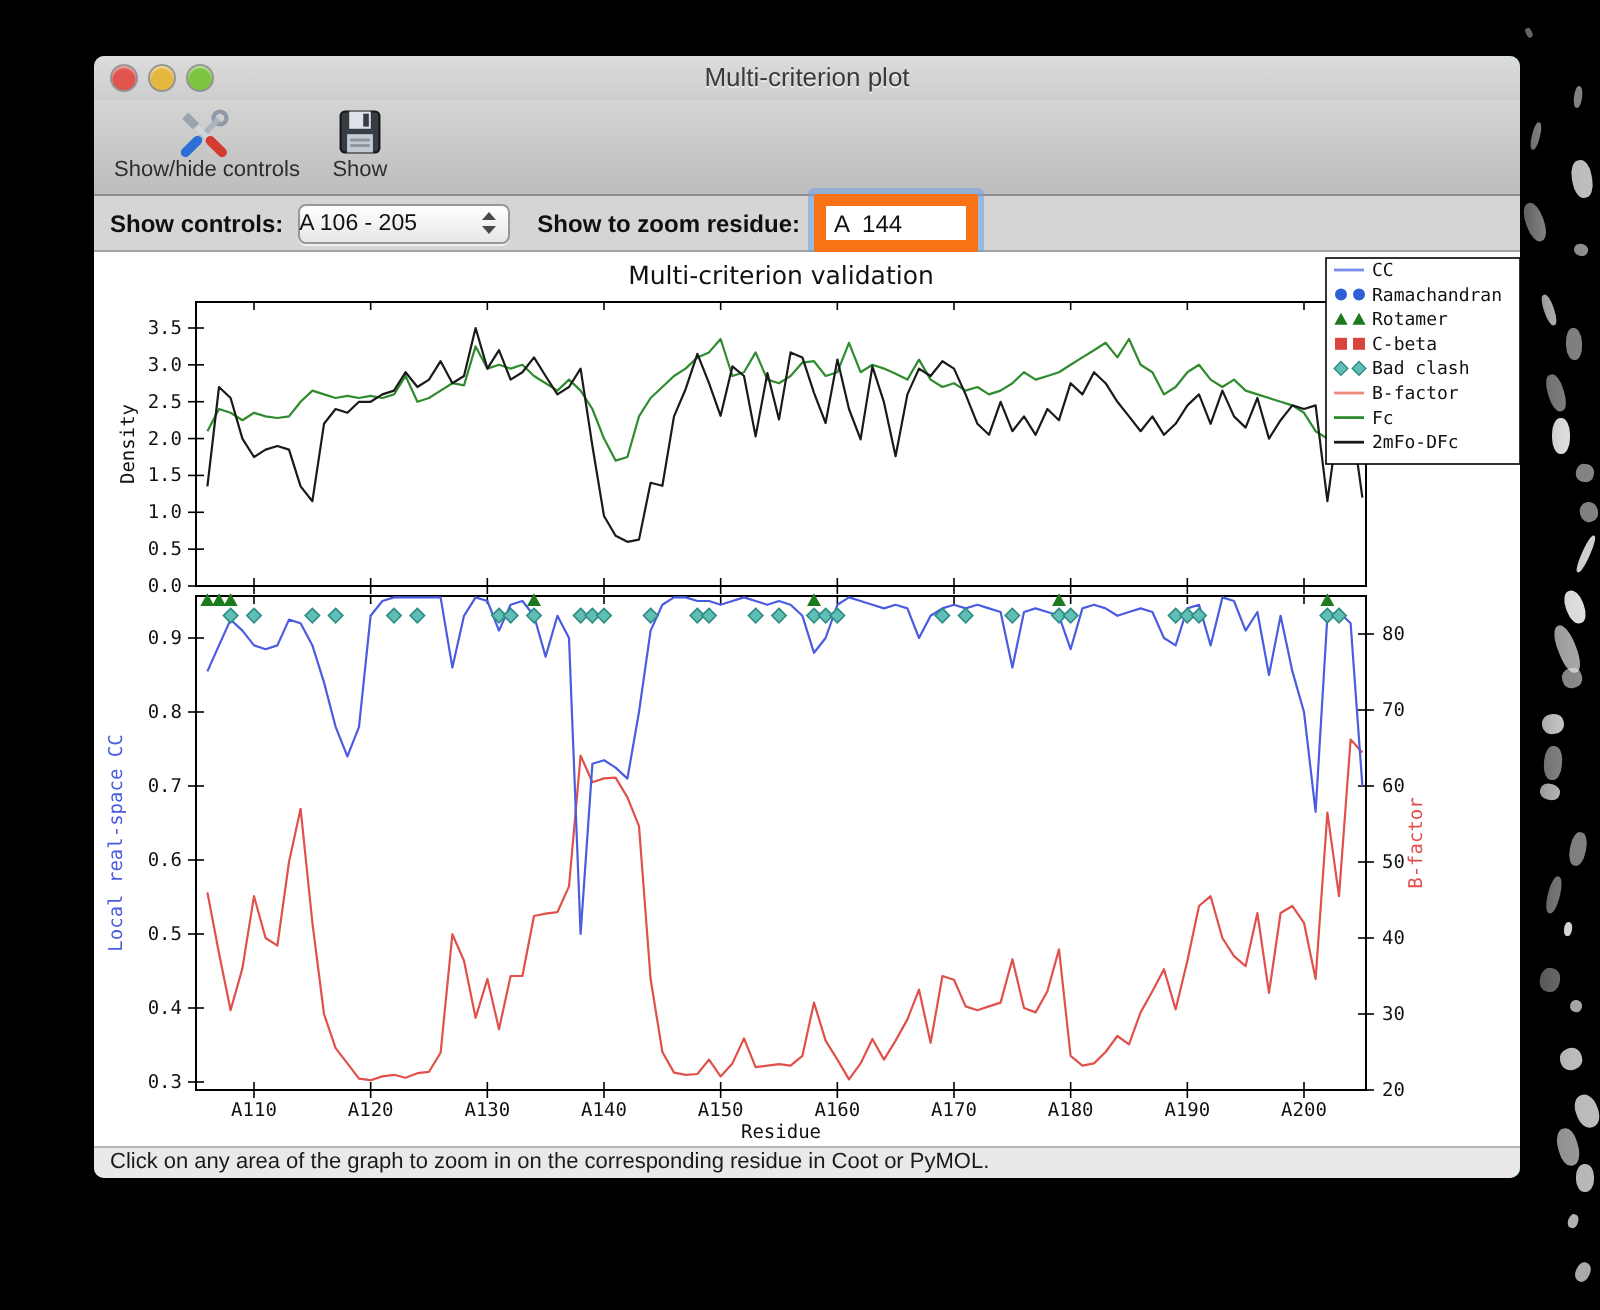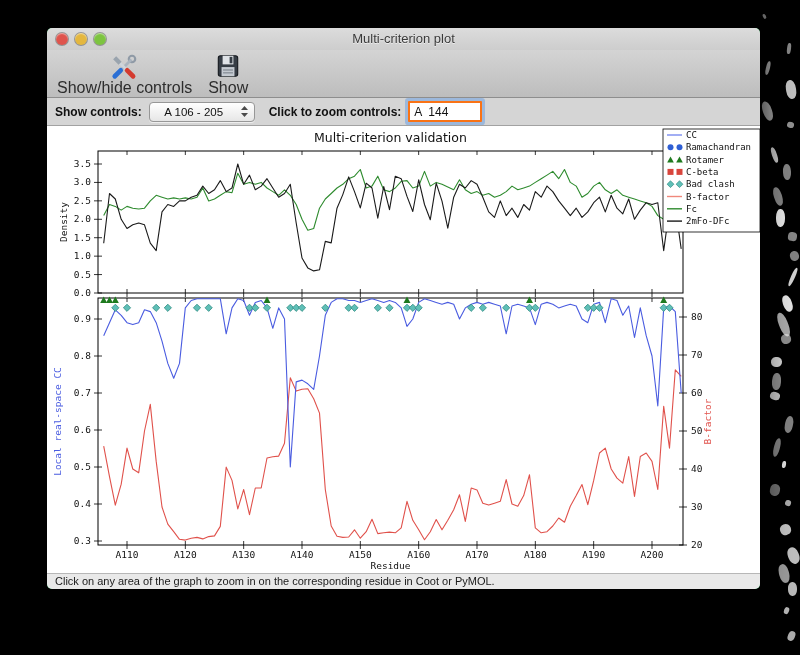--- a/index.html
+++ b/index.html
@@ -13,33 +13,33 @@
   .title{text-align:center;line-height:22px;font-size:13px;color:#3a3a3a;
          text-shadow:0 1px 0 rgba(255,255,255,.6);}
   .lights{position:absolute;left:9px;top:5px;display:flex;gap:7px;}
   .light{width:12px;height:12px;border-radius:50%;display:inline-block;
          box-shadow:inset 0 1px 1px rgba(255,255,255,.5),0 0 0 1px rgba(0,0,0,.3);}
   .toolbar{height:45px;flex:0 0 45px;background:linear-gradient(#d4d4d4,#bdbdbd);
            border-bottom:1px solid #8e8e8e;display:flex;align-items:flex-start;
            padding:2px 0 0 10px;gap:16px;}
   .tool-btn{display:flex;flex-direction:column;align-items:center;gap:0;cursor:default;}
   .tool-btn svg{display:block;}
-  .tool-label{font-size:16px;color:#2d2d2d;white-space:nowrap;margin-top:-1px;}
+  .tool-label{font-size:11px;color:#2d2d2d;white-space:nowrap;margin-top:-1px;}
   .controls-bar{height:27px;flex:0 0 27px;background:#d5d5d5;border-bottom:1px solid #a2a2a2;
                 display:flex;align-items:center;padding-left:8px;}
   .ctl-label{font-size:12px;font-weight:bold;color:#101010;margin-right:7px;}
   .ctl-label.second{margin-left:14px;}
   .popup{width:104px;height:18px;background:linear-gradient(#ffffff,#e6e6e6);
          border:1px solid #979797;border-radius:4px;display:flex;align-items:center;
          box-shadow:0 1px 0 rgba(255,255,255,.6);}
-  .popup-value{flex:1;text-align:center;font-size:11.5px;color:#111;}
+  .popup-value{flex:1;text-align:left;font-size:11.5px;color:#111;}
   .stepper{width:13px;display:flex;flex-direction:column;align-items:center;gap:1px;
            padding-right:3px;}
   .zoom-input{width:62px;height:15px;font-size:12px;font-family:"Liberation Sans",sans-serif;
-              color:#111;padding:1px 4px;border:2px solid #f97316;border-radius:1px;
+              color:#111;padding:1px 4px;border:6px solid #f97316;border-radius:1px;
               box-shadow:0 0 0 3px rgba(110,160,225,.55);outline:none;background:#fff;}
   .content{flex:1;background:#fff;position:relative;overflow:hidden;}
   .statusbar{height:15px;flex:0 0 15px;background:#e9e9e9;border-top:1px solid #b7b7b7;
              border-radius:0 0 5px 5px;font-size:11px;color:#1a1a1a;line-height:15px;
              padding-left:8px;white-space:nowrap;}
   #artifacts{position:absolute;left:0;top:0;width:800px;height:655px;pointer-events:none;}
 </style>
 </head>
 <body>
 
@@ -115,21 +115,21 @@
     <span class="ctl-label">Show controls:</span>
     <div class="popup">
       <span class="popup-value">A 106 - 205</span>
       <span class="stepper">
         <svg width="7" height="11" viewBox="0 0 7 11">
           <path d="M3.5 0 L7 4 L0 4 Z" fill="#4a4a4a"></path>
           <path d="M3.5 11 L7 7 L0 7 Z" fill="#4a4a4a"></path>
         </svg>
       </span>
     </div>
-    <span class="ctl-label second">Click to zoom controls:</span>
+    <span class="ctl-label second">Show to zoom residue:</span>
     <input class="zoom-input" type="text" value="A  144" style="">
   </div>
 
   <div class="content">
     <svg id="plot-svg" width="713" height="455">
         <rect x="51" y="25" width="585" height="142" fill="none" stroke="#000" stroke-width="1"></rect>
         <rect x="51" y="172" width="585" height="247" fill="none" stroke="#000" stroke-width="1"></rect>
         <line x1="80" y1="25" x2="80" y2="29" stroke="#000" stroke-width="0.8"></line>
         <line x1="80" y1="167" x2="80" y2="163" stroke="#000" stroke-width="0.8"></line>
         <line x1="80" y1="167" x2="80" y2="171" stroke="#000" stroke-width="0.8"></line>

